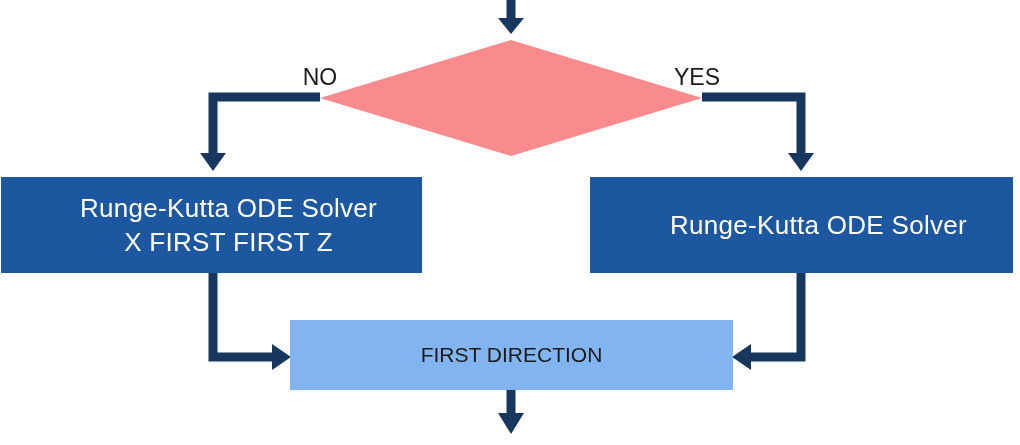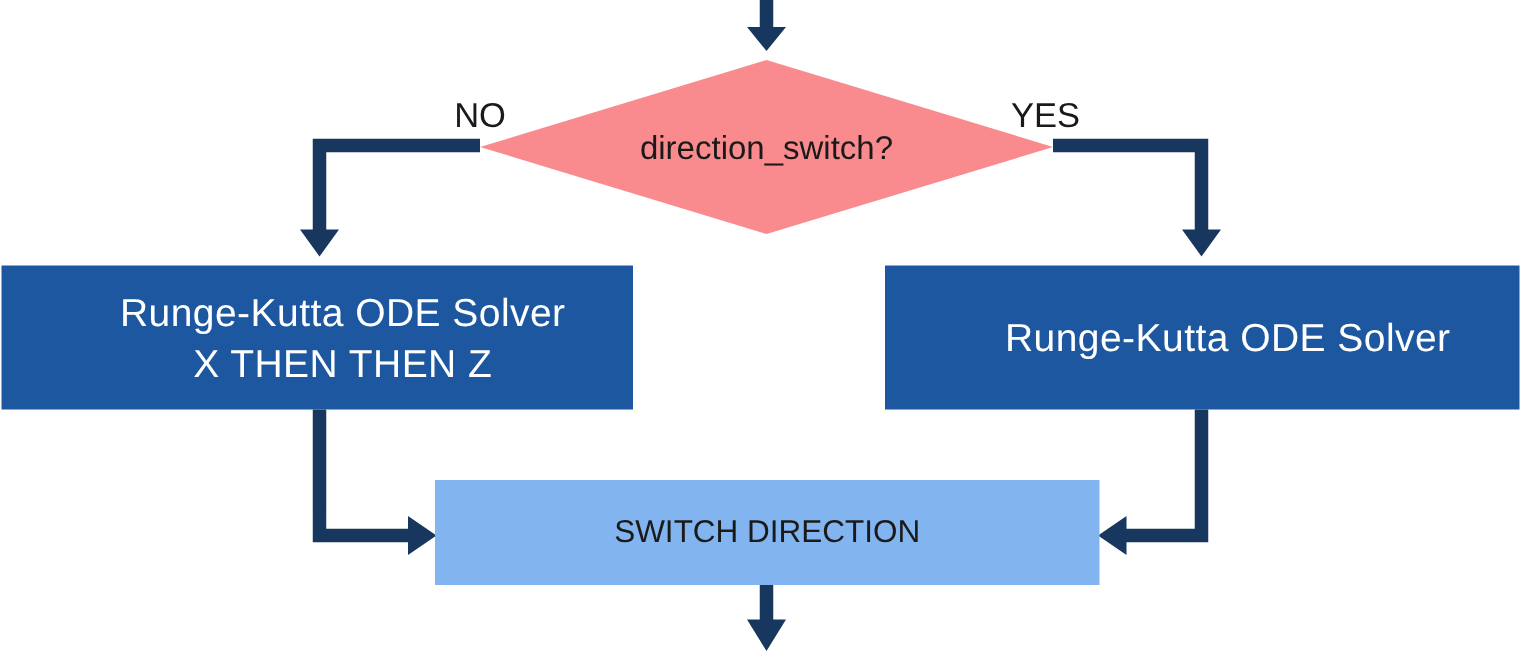--- a/index.html
+++ b/index.html
@@ -95,31 +95,30 @@
     <path d="M213 273 V357 H273"></path>
     <polygon class="head" points="272,344 272,370 291,357"></polygon>
 
     <path d="M801 273 V357 H750"></path>
     <polygon class="head" points="751,344 751,370 732,357"></polygon>
 
     <path d="M511 389 V414"></path>
     <polygon class="head" points="498,413 524,413 511,434"></polygon>
   </svg>
 
-  <div class="float-label decision-label">direction_switch?</div>
 
   <div class="float-label no-label">NO</div>
   <div class="float-label yes-label">YES</div>
 
   <div class="node process process-left">
     <div>Runge-Kutta ODE Solver</div>
-    <div>X THEN THEN Z</div>
+    <div>X FIRST FIRST Z</div>
   </div>
 
   <div class="node process process-right">
     <div>Runge-Kutta ODE Solver</div>
   </div>
 
   <div class="node switch-box">
-    <div>SWITCH DIRECTION</div>
+    <div>FIRST DIRECTION</div>
   </div>
 
 </div>
 
 </body></html>

